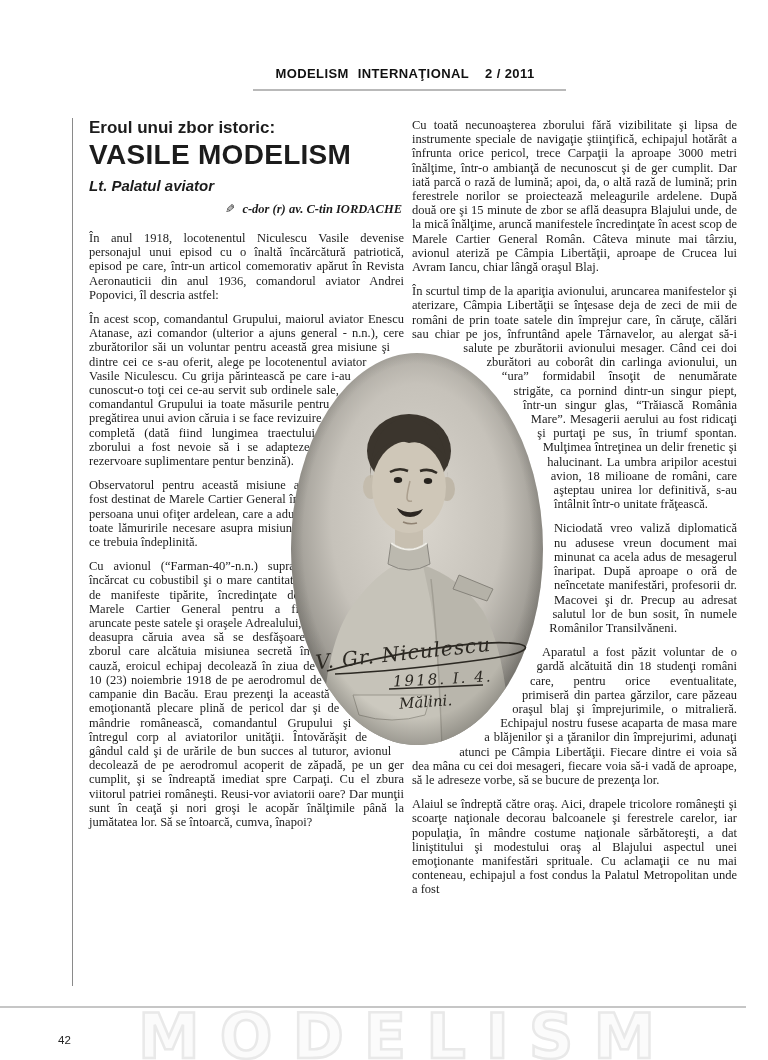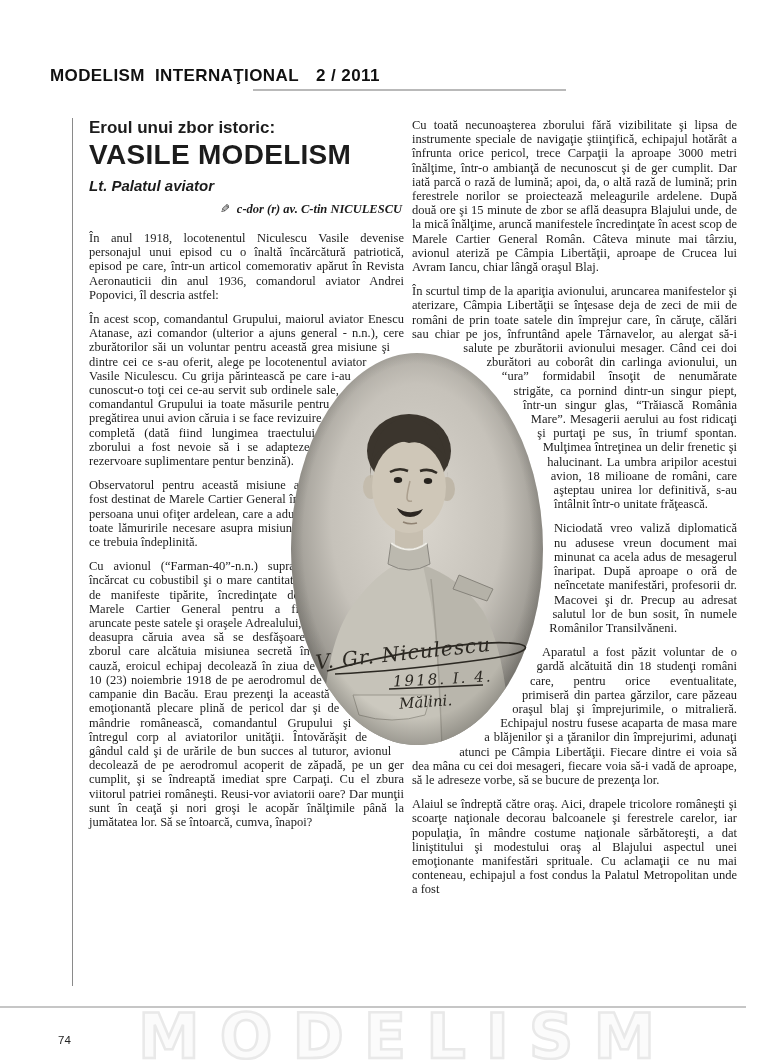--- a/index.html
+++ b/index.html
@@ -1,22 +1,22 @@
 <!DOCTYPE html>
 <html><head>
 <meta charset="utf-8">
 <style>
   html,body{margin:0;padding:0;overflow:hidden;}
   body{width:768px;height:1060px;background:#ffffff;position:relative;
        font-family:"Liberation Serif",serif;color:#1c1c1c;}
   .page{position:absolute;inset:0;}
 
   
-  .header{position:absolute;top:66px;left:50px;right:8px;text-align:left;
-          font-family:"Liberation Sans",sans-serif;font-weight:bold;font-size:17px;
+  .header{position:absolute;top:66px;left:50px;right:8px;text-align:center;
+          font-family:"Liberation Sans",sans-serif;font-weight:bold;font-size:13px;
           letter-spacing:.4px;color:#111;}
   .header .issue{margin-left:10px;}
   .header .mag{margin-right:2px;word-spacing:5px;}
   .header-rule{position:absolute;top:89px;left:253px;width:313px;height:2px;background:#b9b9b9;}
 
   
   .left-rule{position:absolute;left:72px;top:118px;width:1px;height:868px;background:#8a8a8a;}
 
   
   .content{position:absolute;top:118px;left:89px;width:648px;display:flex;gap:8px;}
@@ -78,21 +78,21 @@
 
     <div class="col-left">
       <div class="wrap-r"></div>
 
       <div class="title-block">
         <div class="kicker">Eroul unui zbor istoric:</div>
         <div class="article-title">VASILE MODELISM</div>
         <div class="subtitle">Lt. Palatul aviator</div>
         <div class="byline">
           <span class="pen">✎</span>
-          <span>c-dor (r) av. C-tin NICULESCU</span>
+          <span>c-dor (r) av. C-tin IORDACHE</span>
         </div>
       </div>
 
       <p class="body">În anul 1918, locotenentul Niculescu Vasile devenise personajul unui episod cu o înaltă încărcătură patriotică, episod pe care, într-un articol comemorativ apărut în Revista Aeronauticii din anul 1936, comandorul aviator Andrei Popovici, îl descria astfel:</p>
       <p class="body">În acest scop, comandantul Grupului, maiorul aviator Enescu Atanase, azi comandor (ulterior a ajuns general - n.n.), cere zburătorilor săi un voluntar pentru această grea misiune şi dintre cei ce s-au oferit, alege pe locotenentul aviator Vasile Niculescu. Cu grija părintească pe care i-au cunoscut-o toţi cei ce-au servit sub ordinele sale, comandantul Grupului ia toate măsurile pentru pregătirea unui avion căruia i se face revizuire completă (dată fiind lungimea traectului zborului a fost nevoie să i se adapteze rezervoare suplimentare pentur benzină).</p>
       <p class="body">Observatorul pentru această misiune a fost destinat de Marele Cartier General în persoana unui ofiţer ardelean, care a adus toate lămuririle necesare asupra misiunii ce trebuia îndeplinită.</p>
       <p class="body">Cu avionul (“Farman-40”-n.n.) supra-încărcat cu cobustibil şi o mare cantitate de manifeste tipărite, încredinţate de Marele Cartier General pentru a fi aruncate peste satele şi oraşele Adrealului, deasupra căruia avea să se desfăşoare zborul care alcătuia misiunea secretă în cauză, eroicul echipaj decolează în ziua de 10 (23) noiembrie 1918 de pe aerodromul de campanie din Bacău. Erau prezenţi la această emoţionantă plecare plină de pericol dar şi de mândrie românească, comandantul Grupului şi întregul corp al aviatorilor unităţii. Întovărăşit de gândul cald şi de urările de bun succes al tuturor, avionul decolează de pe aerodromul acoperit de zăpadă, pe un ger cumplit, şi se îndreaptă imediat spre Carpaţi. Cu el zbura viitorul patriei româneşti. Reusi-vor aviatorii oare? Dar munţii sunt în ceaţă şi nori groşi le acopăr înălţimile până la jumătatea lor. Să se întoarcă, cumva, înapoi?</p>
     </div>
 
     <div class="col-right">
@@ -172,15 +172,15 @@
       <path d="M98,336 L192,332" fill="none" stroke="#2b2822" stroke-width="1.4"></path>
     </svg>
 
     <span class="sig sig-name">V. Gr. Niculescu</span>
     <span class="sig sig-date">1918. I. 4.</span>
     <span class="sig sig-place">Mălini.</span>
   </div>
 
   <div class="footer-rule"></div>
   <div class="watermark">MODELISM</div>
-  <div class="pageno">74</div>
+  <div class="pageno">42</div>
 
 </div>
 
 </body></html>

